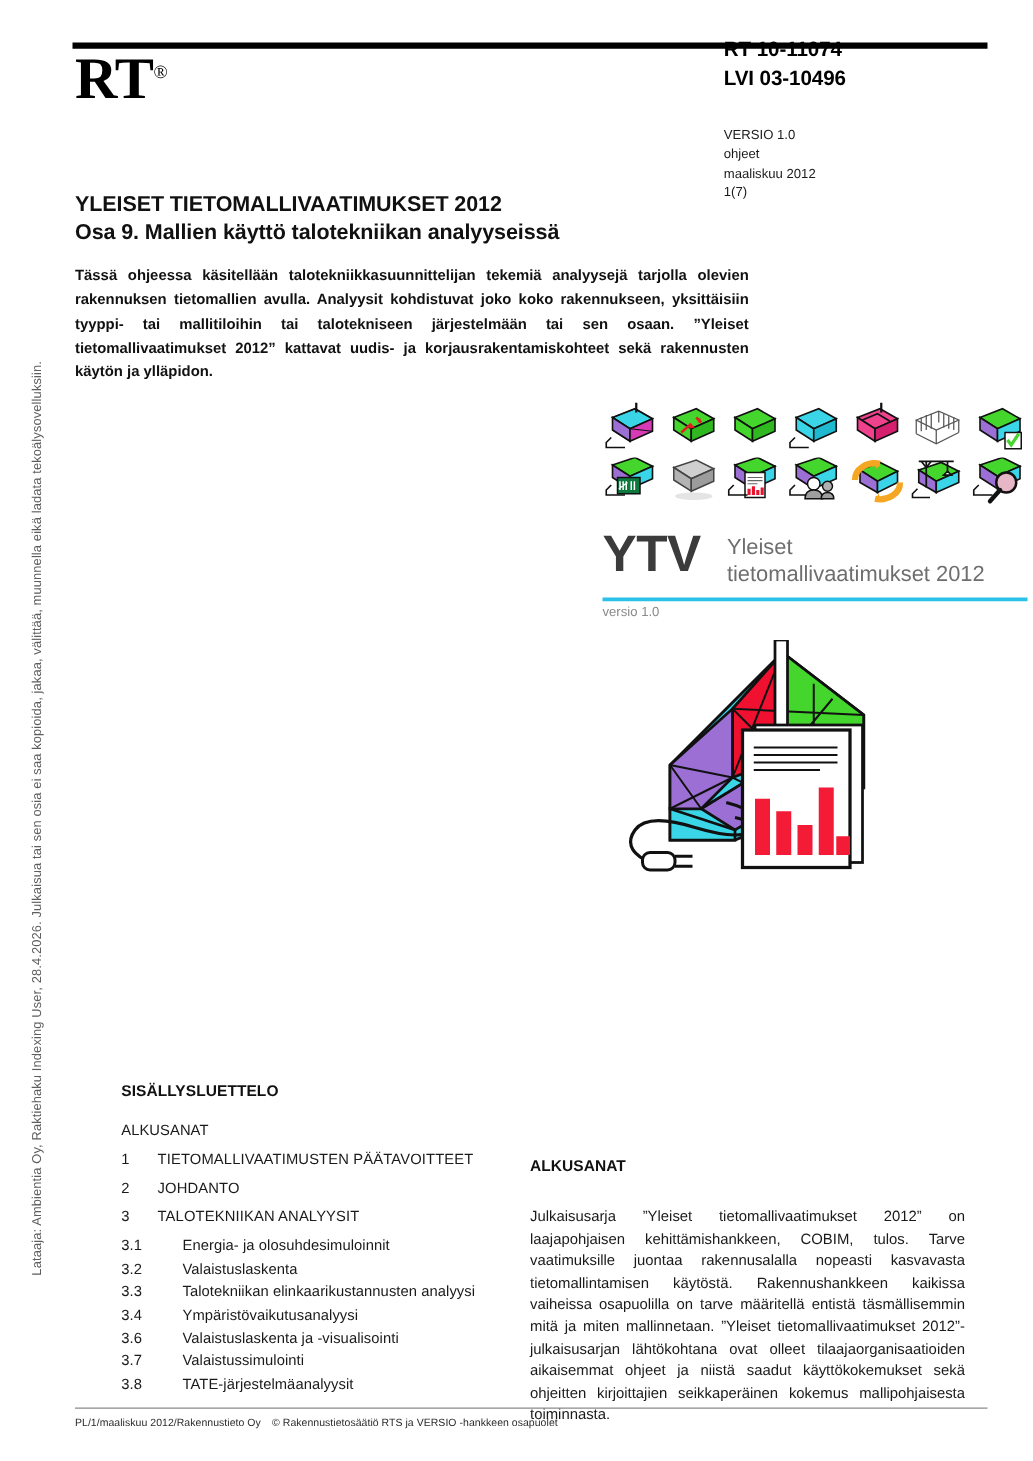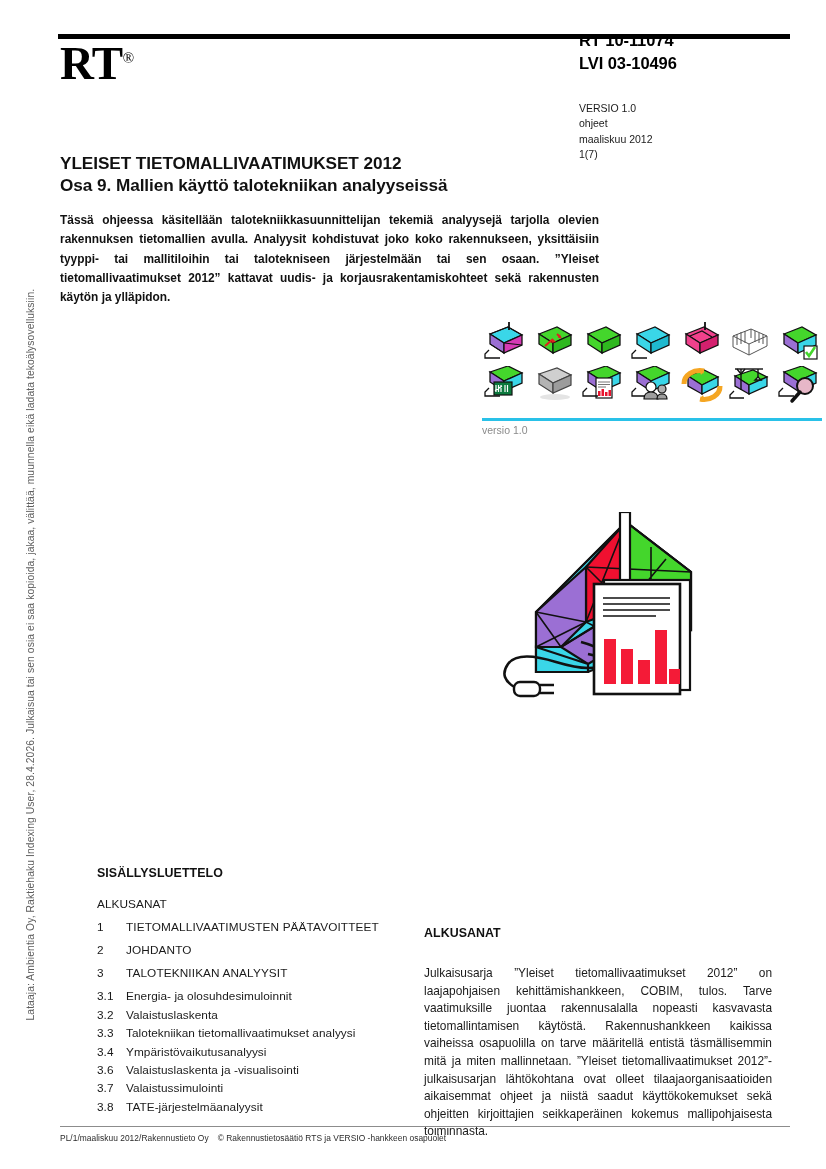--- a/index.html
+++ b/index.html
@@ -221,20 +221,21 @@
   .toc-row {
     display: flex;
     font-size: 11.8px;
     color: #1a1a1a;
     line-height: 1.0;
     margin-bottom: 11px;
   }
   .toc-row.sub {
     margin-bottom: 6px;
     line-height: 1.05;
+    gap: 20px;
   }
   .toc-num {
     width: 29px;
     flex: 0 0 29px;
     letter-spacing: 0.005em;
   }
   .toc-label {
     letter-spacing: 0.005em;
   }
   .toc-row.major .toc-label { letter-spacing: 0.01em; }
@@ -478,20 +479,24 @@
             <path d="M8 6 L22 15 L22 25 L8 16 Z" fill="#9b6fd4" stroke="#111" stroke-width="1.3"></path>
             <path d="M22 15 L40 7 L40 17 L22 25 Z" fill="#3ad6e8" stroke="#111" stroke-width="1.3"></path>
             <circle cx="29" cy="20" r="8" fill="#e7b7c8" stroke="#111" stroke-width="2"></circle>
             <path d="M24 26 L16 35" stroke="#111" stroke-width="3.5" stroke-linecap="round"></path>
             <path d="M7 22 L3 26 L3 30 L18 30" fill="none" stroke="#111" stroke-width="1.3"></path>
           </svg>
         </div>
       </div>
     </div>
 
+    <div class="ytv-name-row">
+      <div class="ytv-mark">YTV</div>
+      <div class="ytv-sub">Yleiset tietomallivaatimukset 2012</div>
+    </div>
     <div class="ytv-rule"></div>
     <div class="ytv-version">versio 1.0</div>
   </div>
 
   <div class="hero-illustration">
     <svg width="300" height="210" viewBox="0 0 300 210">
 
       <path d="M60 100 L150 10 L215 60 L215 118 L112 160 L60 160 Z" fill="#3ad6e8" stroke="#111" stroke-width="2.2"></path>
       <path d="M150 10 L215 60 L215 118 L150 95 Z" fill="#44d62c" stroke="#111" stroke-width="2.2"></path>
       <path d="M110 55 L150 10 L150 95 L110 110 Z" fill="#f01030" stroke="#111" stroke-width="2.2"></path>
@@ -554,21 +559,21 @@
         <div class="toc-row sub">
           <span class="toc-num">3.1</span>
           <span class="toc-label">Energia- ja olosuhdesimuloinnit</span>
         </div>
         <div class="toc-row sub">
           <span class="toc-num">3.2</span>
           <span class="toc-label">Valaistuslaskenta</span>
         </div>
         <div class="toc-row sub">
           <span class="toc-num">3.3</span>
-          <span class="toc-label">Talotekniikan tietomallivaatimukset analyysi</span>
+          <span class="toc-label">Talotekniikan elinkaarikustannusten analyysi</span>
         </div>
         <div class="toc-row sub">
           <span class="toc-num">3.4</span>
           <span class="toc-label">Ympäristövaikutusanalyysi</span>
         </div>
         <div class="toc-row sub">
           <span class="toc-num">3.6</span>
           <span class="toc-label">Valaistuslaskenta ja -visualisointi</span>
         </div>
         <div class="toc-row sub">

